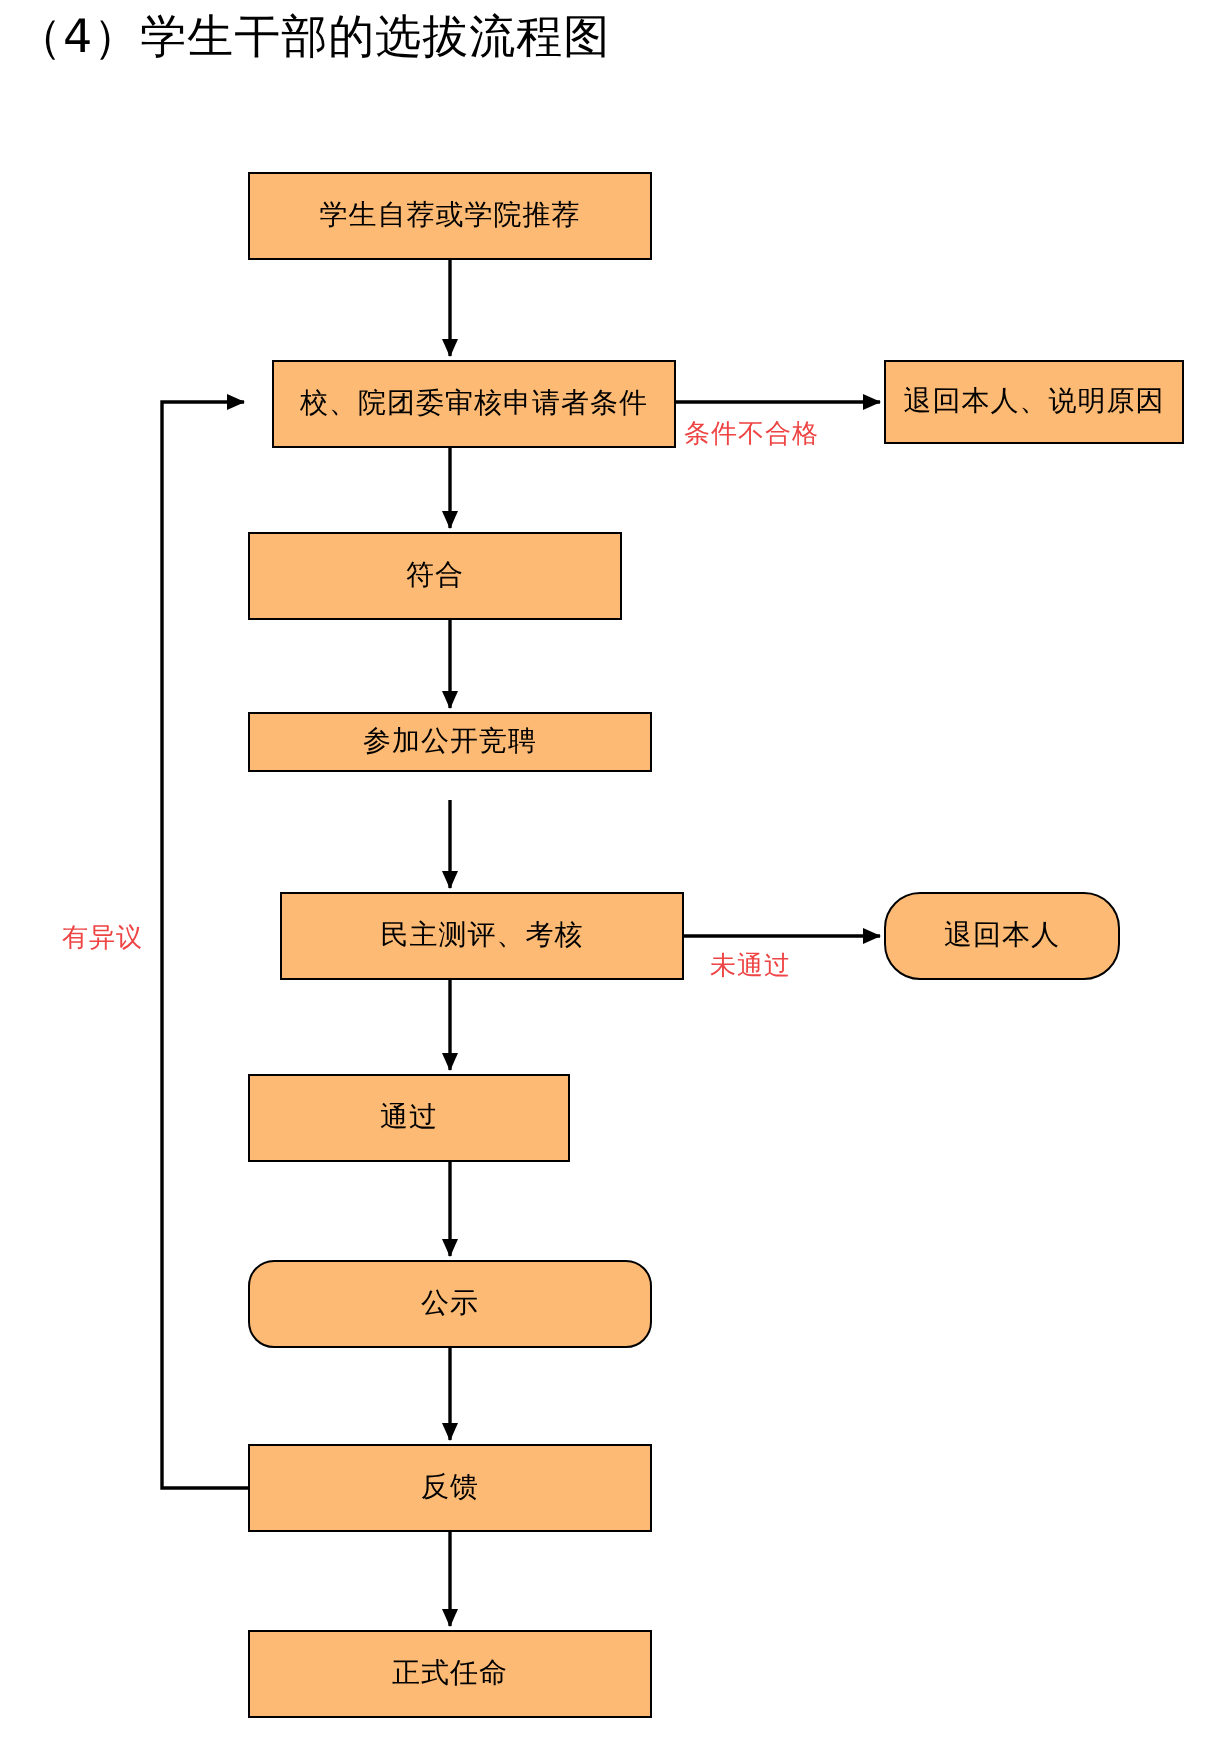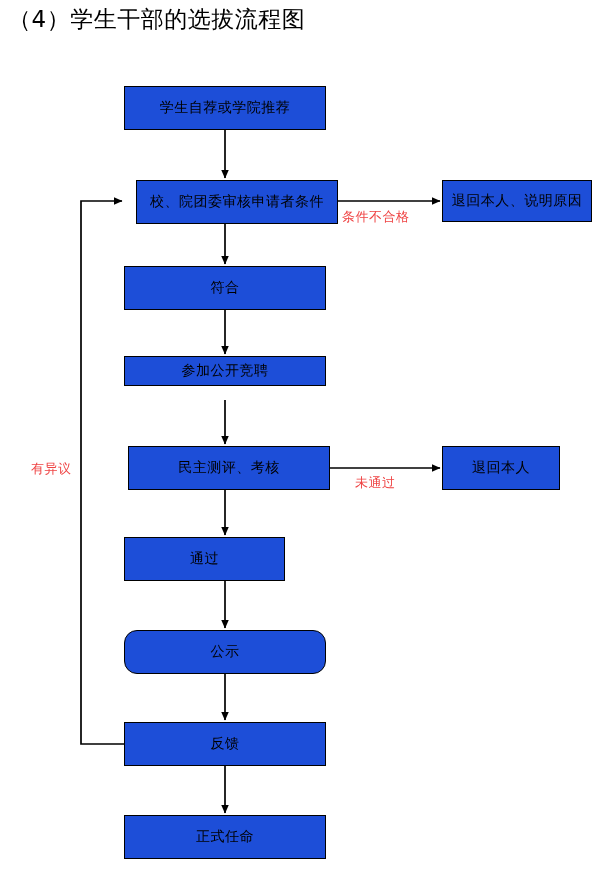--- a/index.html
+++ b/index.html
@@ -25,21 +25,21 @@
     font-size: 23px;
     line-height: 26px;
     letter-spacing: 0.5px;
     white-space: nowrap;
     color: #000;
   }
   .node {
     position: absolute;
     box-sizing: border-box;
     border: 1.6px solid #000000;
-    background: #1d4ed8;
+    background: #fdba74;
     display: flex;
     align-items: center;
     justify-content: center;
     font-size: 14px;
     letter-spacing: 0.5px;
     color: #000;
   }
   .edge-label {
     position: absolute;
     font-size: 13px;
@@ -92,29 +92,29 @@
   </svg>
 
   <div class="node" style="left:124px; top:86px; width:202px; height:44px;">
     <span>学生自荐或学院推荐</span>
   </div>
 
   <div class="node" style="left:136px; top:180px; width:202px; height:44px;">
     <span>校、院团委审核申请者条件</span>
   </div>
 
-  <div class="node" style="left:124px; top:266px; width:202px; height:44px;">
+  <div class="node" style="left:124px; top:266px; width:187px; height:44px;">
     <span>符合</span>
   </div>
 
   <div class="node" style="left:124px; top:356px; width:202px; height:30px;font-family:Liberation Serif, serif;">
     <span>参加公开竞聘</span>
   </div>
 
-  <div class="node" style="left:128px; top:446px; width:202px; height:44px;">
+  <div class="node" style="left:140px; top:446px; width:202px; height:44px;">
     <span>民主测评、考核</span>
   </div>
 
   <div class="node" style="left:124px; top:537px; width:161px; height:44px;">
     <span>通过</span>
   </div>
 
   <div class="node" style="left:124px; top:630px; width:202px; height:44px;border-radius:13px;">
     <span>公示</span>
   </div>
@@ -124,21 +124,21 @@
   </div>
 
   <div class="node" style="left:124px; top:815px; width:202px; height:44px;">
     <span>正式任命</span>
   </div>
 
   <div class="node" style="left:442px; top:180px; width:150px; height:42px;">
     <span>退回本人、说明原因</span>
   </div>
 
-  <div class="node" style="left:442px; top:446px; width:118px; height:44px;">
+  <div class="node" style="left:442px; top:446px; width:118px; height:44px;border-radius:18px;">
     <span>退回本人</span>
   </div>
 
   <div class="edge-label" style="left:342px; top:208px;">条件不合格</div>
 
   <div class="edge-label" style="left:355px; top:474px;">未通过</div>
 
   <div class="edge-label" style="left:31px; top:460px;">有异议</div>
 
 </div>

